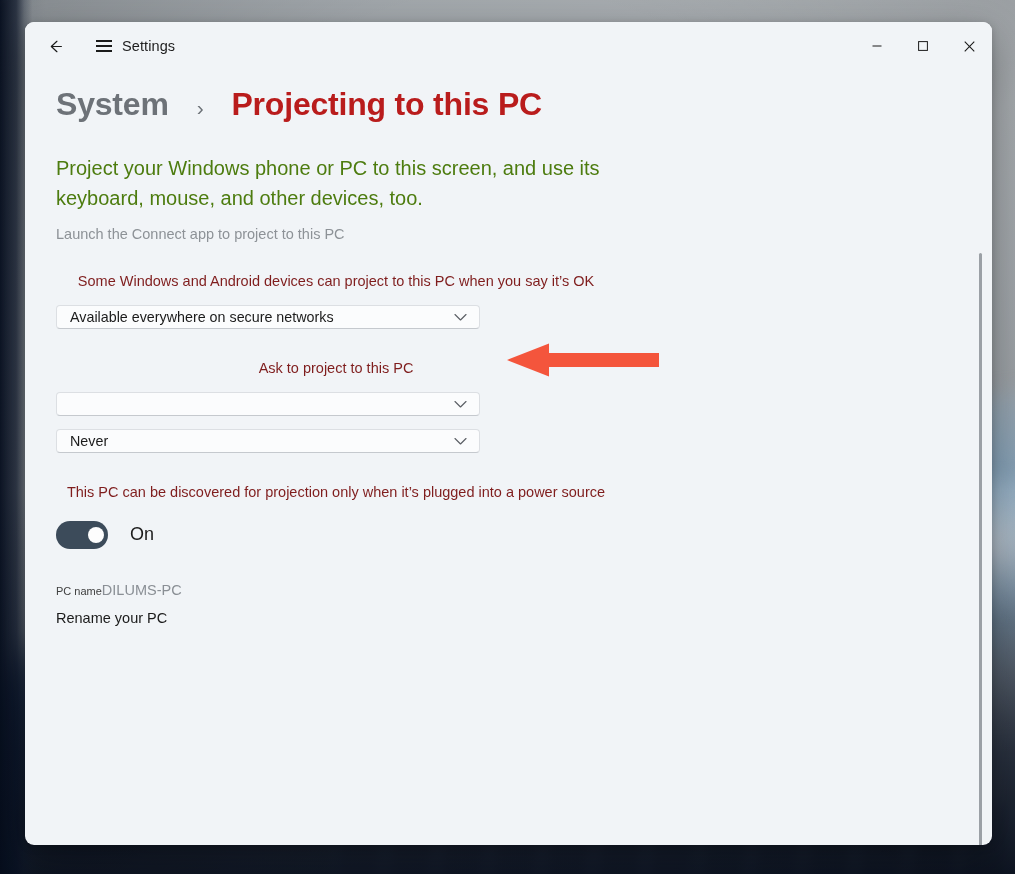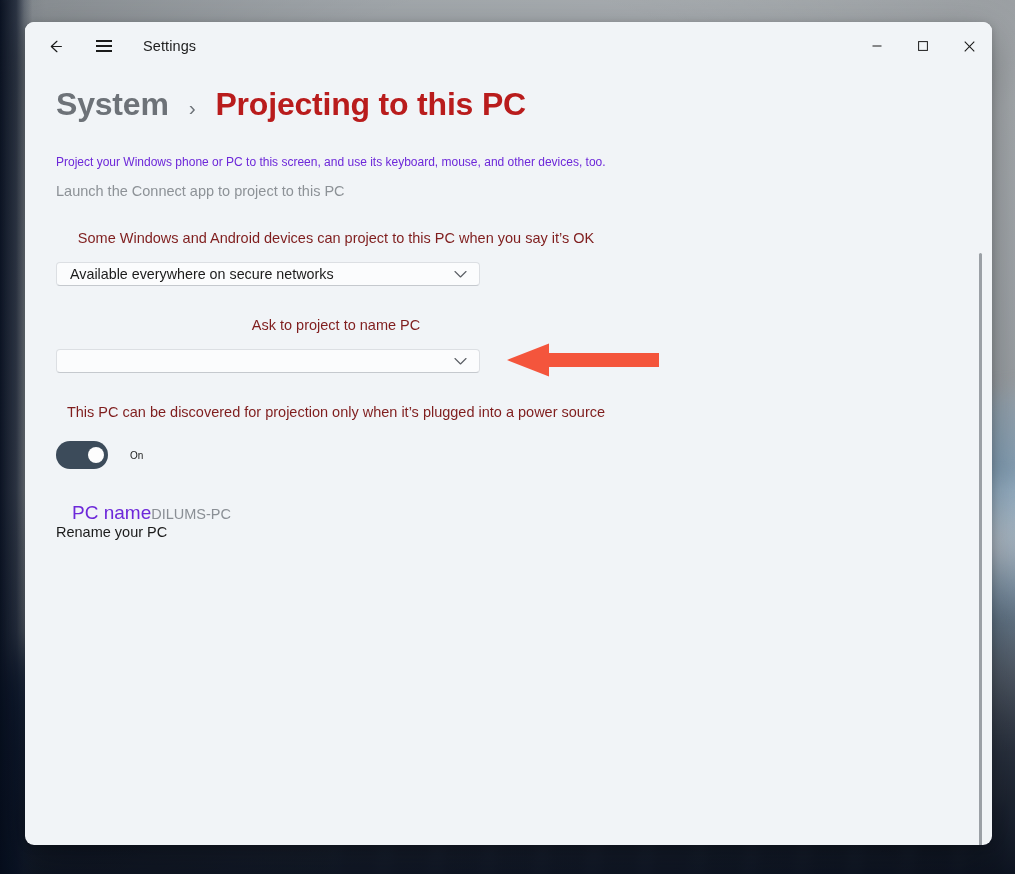--- a/index.html
+++ b/index.html
@@ -90,55 +90,54 @@
   .tb-btn {
     width: 36px; height: 32px;
     display: flex; align-items: center; justify-content: center;
     border-radius: 5px; cursor: default; color: #1b1b1b;
   }
   #back-btn { margin-left: 12px; }
   #hamburger-btn { margin-left: 13px; }
   .hb-lines { width: 16px; }
   .hb-lines i { display: block; height: 1.6px; background: #1b1b1b; margin: 3.4px 0; }
   .tb-title {
-    margin-left: 21px;
     font-size: 14.5px; color: #1d1d1d; letter-spacing: .1px;
   }
   .win-controls {
     position: absolute; right: 0; top: 0;
     height: 48px; display: flex;
   }
   .wc {
     width: 46px; height: 48px;
     display: flex; align-items: center; justify-content: center;
     color: #1b1b1b;
   }
 
   
   .page-heading {
     margin: 16px 0 0 31px;
     font-size: 32px;
     font-weight: 600;
     letter-spacing: -0.2px;
-    display: flex; align-items: baseline; gap: 8px;
+    display: flex; align-items: baseline; gap: 16px;
   }
   .crumb-parent { color: #6d7278; font-weight: 600; cursor: default; }
   .crumb-sep { color: #6d7278; font-weight: 400; font-size: 21px; margin: 0 12px; }
   .crumb-current { color: #b91c1c; font-weight: 600; }
 
   
   .content {
     position: relative;
     padding: 0 0 0 31px;
     height: calc(823px - 48px - 58px);
   }
 
   .body-text {
-    font-size: 12px;
-    color: #6d28d9;
+    font-size: 20px;
+    color: #4d7c0f;
     line-height: 1.52;
     max-width: 560px;
   }
   .p-intro  { margin-top: 30px; }
   .link-disabled {
     margin-top: 12px;
     font-size: 14.5px;
     color: #8d9297;
     cursor: default;
   }
@@ -185,31 +184,32 @@
     flex: 0 0 auto;
   }
   .toggle .knob {
     position: absolute; right: 4px; top: 50%;
     transform: translateY(-50%);
     width: 16px; height: 16px; border-radius: 50%;
     background: #fdfdfd;
   }
   .toggle-text {
     margin-left: 22px;
-    font-size: 10px; color: #1b1b1b;
+    font-size: 18px; color: #1b1b1b;
   }
 
   
   .pcname-row {
     display: flex; align-items: baseline;
     margin-top: 33px;
   }
-  .pcname-key { font-size: 19px; color: #6d28d9; margin-left: 16px; }
+  .pcname-key { font-size: 11px; color: #404040; }
   .pcname-val { font-size: 14.5px; color: #8a8f95; }
   .rename-link {
+    margin-top: 12px;
     font-size: 14.5px;
     color: #1b1b1b;
     cursor: default;
   }
 
   
   #scrollbar-track {
     position: absolute;
     right: 7px; top: 100px;
     width: 10px; height: 660px;
@@ -298,29 +298,37 @@
       <div class="setting-label">Some Windows and Android devices can project to this PC when you say it’s OK</div>
       <div class="combo">
         <span class="combo-value">Available everywhere on secure networks</span>
         <span class="combo-chev">
           <svg width="13" height="9" viewBox="0 0 13 9">
             <path d="M1 1.5 L6.5 7 L12 1.5" fill="none" stroke="currentColor" stroke-width="1.15" stroke-linecap="round" stroke-linejoin="round"></path>
           </svg>
         </span>
       </div>
 
-      <div class="setting-label">Ask to project to name PC</div>
+      <div class="setting-label">Ask to project to this PC</div>
       <div class="combo">
         <span class="combo-chev">
           <svg width="13" height="9" viewBox="0 0 13 9">
             <path d="M1 1.5 L6.5 7 L12 1.5" fill="none" stroke="currentColor" stroke-width="1.15" stroke-linecap="round" stroke-linejoin="round"></path>
           </svg>
         </span>
       </div>
 
+      <div class="combo">
+        <span class="combo-value">Never</span>
+        <span class="combo-chev">
+          <svg width="13" height="9" viewBox="0 0 13 9">
+            <path d="M1 1.5 L6.5 7 L12 1.5" fill="none" stroke="currentColor" stroke-width="1.15" stroke-linecap="round" stroke-linejoin="round"></path>
+          </svg>
+        </span>
+      </div>
 
       <div class="setting-label">This PC can be discovered for projection only when it’s plugged into a power source</div>
       <div class="toggle-row">
         <div class="toggle">
           <span class="knob"></span>
         </div>
         <span class="toggle-text">On</span>
       </div>
 
       <div class="pcname-row">

